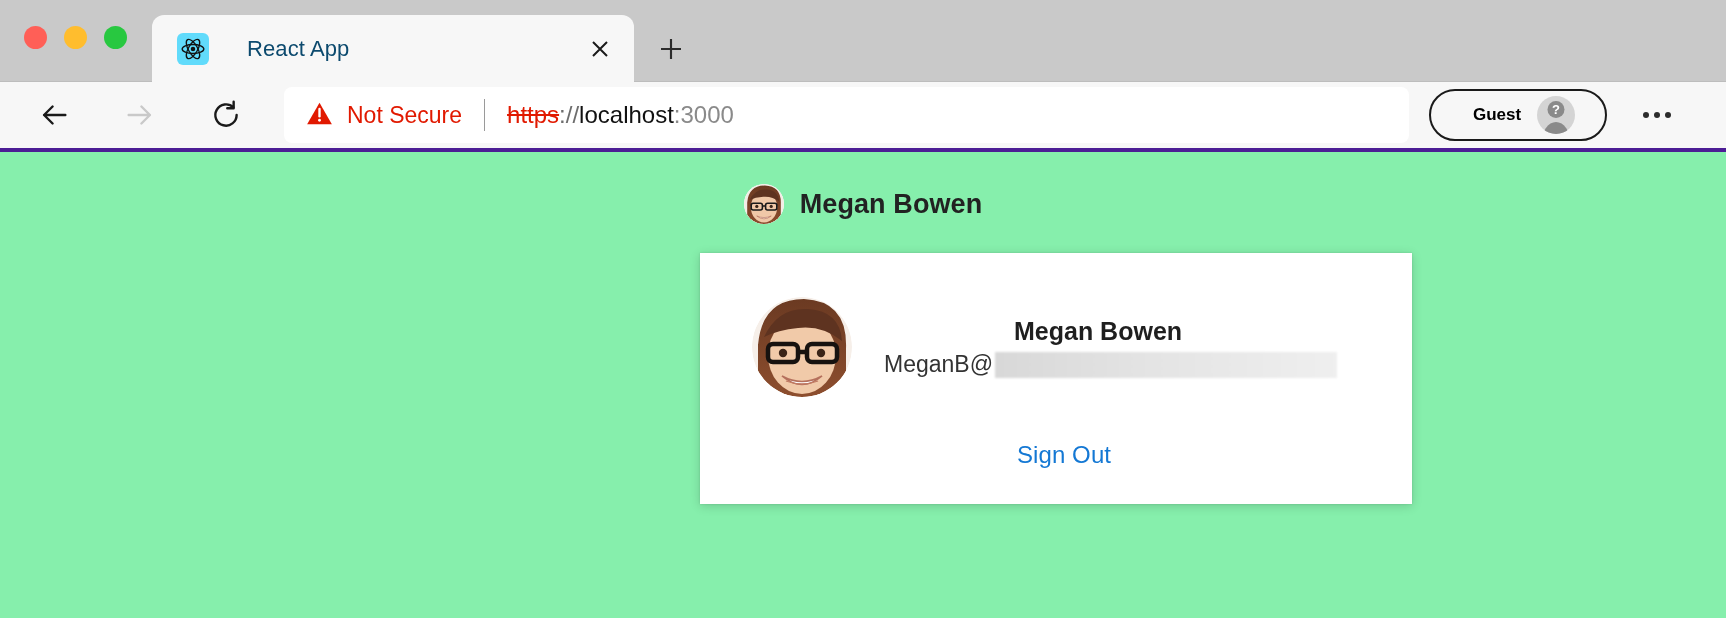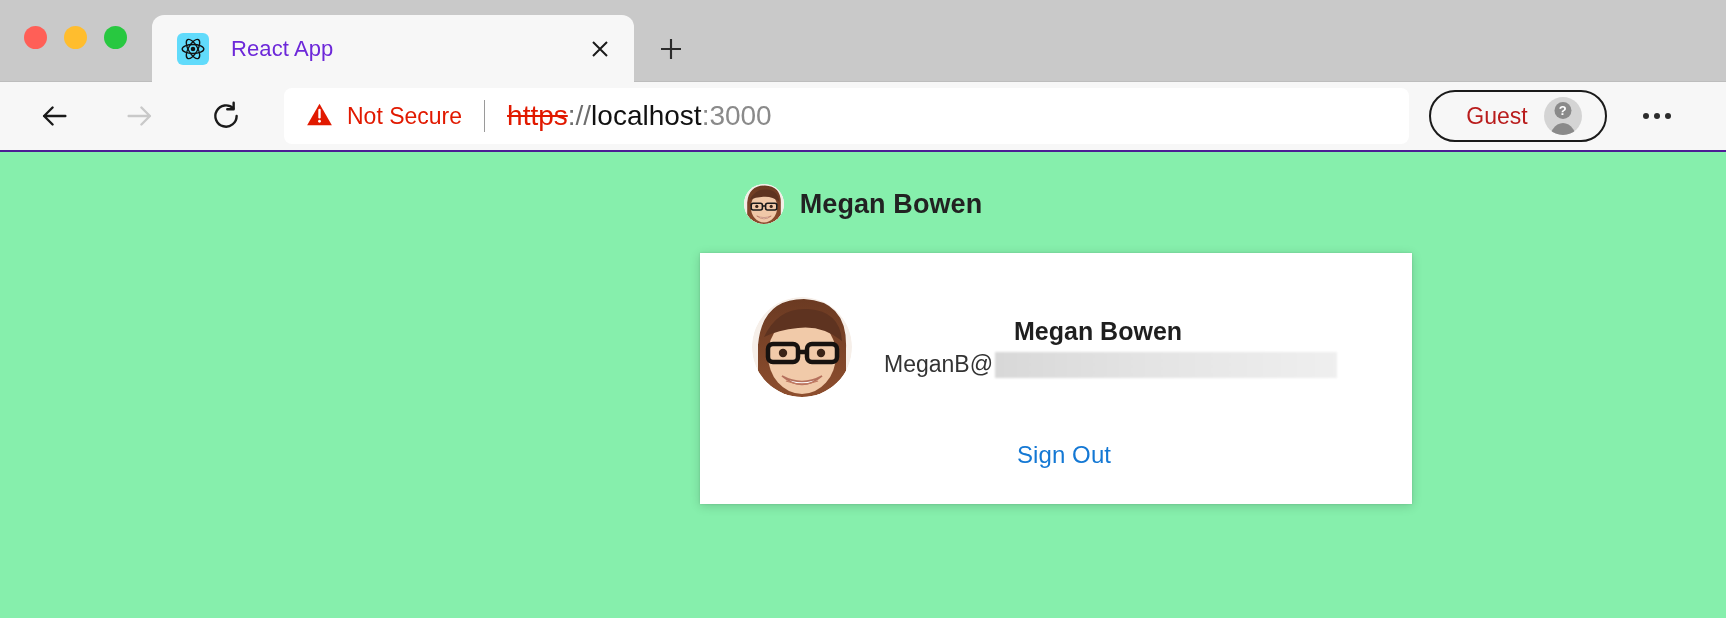--- a/index.html
+++ b/index.html
@@ -65,23 +65,23 @@
     border-radius: 6px;
     background: #61dbfb;
     display: flex;
     align-items: center;
     justify-content: center;
     flex: 0 0 auto;
   }
   .tab-favicon svg { display: block; }
 
   .tab-title {
-    margin-left: 22px;
+    margin-left: 38px;
     font-size: 22px;
-    color: #6d28d9;
+    color: #0c4a6e;
     letter-spacing: 0.1px;
     white-space: nowrap;
     flex: 1 1 auto;
   }
 
   .tab-close {
     width: 44px;
     height: 44px;
     margin-right: 12px;
     display: flex;
@@ -100,21 +100,21 @@
     display: flex;
     align-items: center;
     justify-content: center;
   }
 
   
   .toolbar {
     position: relative;
     height: 70px;
     background: #f7f7f7;
-    border-bottom: 2px solid #4c1d95;
+    border-bottom: 4px solid #4c1d95;
     display: flex;
     align-items: center;
   }
 
   .nav-btn {
     width: 52px;
     height: 52px;
     display: flex;
     align-items: center;
     justify-content: center;
@@ -150,21 +150,21 @@
     white-space: nowrap;
   }
   .omnibox-divider {
     width: 1px;
     height: 32px;
     background: #9a9a9a;
     margin: 0 22px;
     flex: 0 0 auto;
   }
   .url {
-    font-size: 28px;
+    font-size: 24px;
     white-space: nowrap;
     color: #111111;
   }
   .url .scheme {
     color: #e11900;
     text-decoration: line-through;
     text-decoration-color: #e11900;
   }
   .url .sep  { color: #6d6d6d; }
   .url .host { color: #111111; }
@@ -178,23 +178,24 @@
     border: 2px solid #1a1a1a;
     border-radius: 26px;
     background: #f7f7f7;
     display: flex;
     align-items: center;
     justify-content: center;
     gap: 16px;
     padding: 0 12px 0 24px;
   }
   .profile-name {
-    font-size: 23px;
-    color: #b91c1c;
+    font-size: 17px;
+    color: #000000;
     white-space: nowrap;
+    font-weight: bold;
   }
   .guest-avatar {
     width: 38px;
     height: 38px;
     border-radius: 50%;
     background: #d4d4d4;
     position: relative;
     overflow: hidden;
     flex: 0 0 auto;
   }

